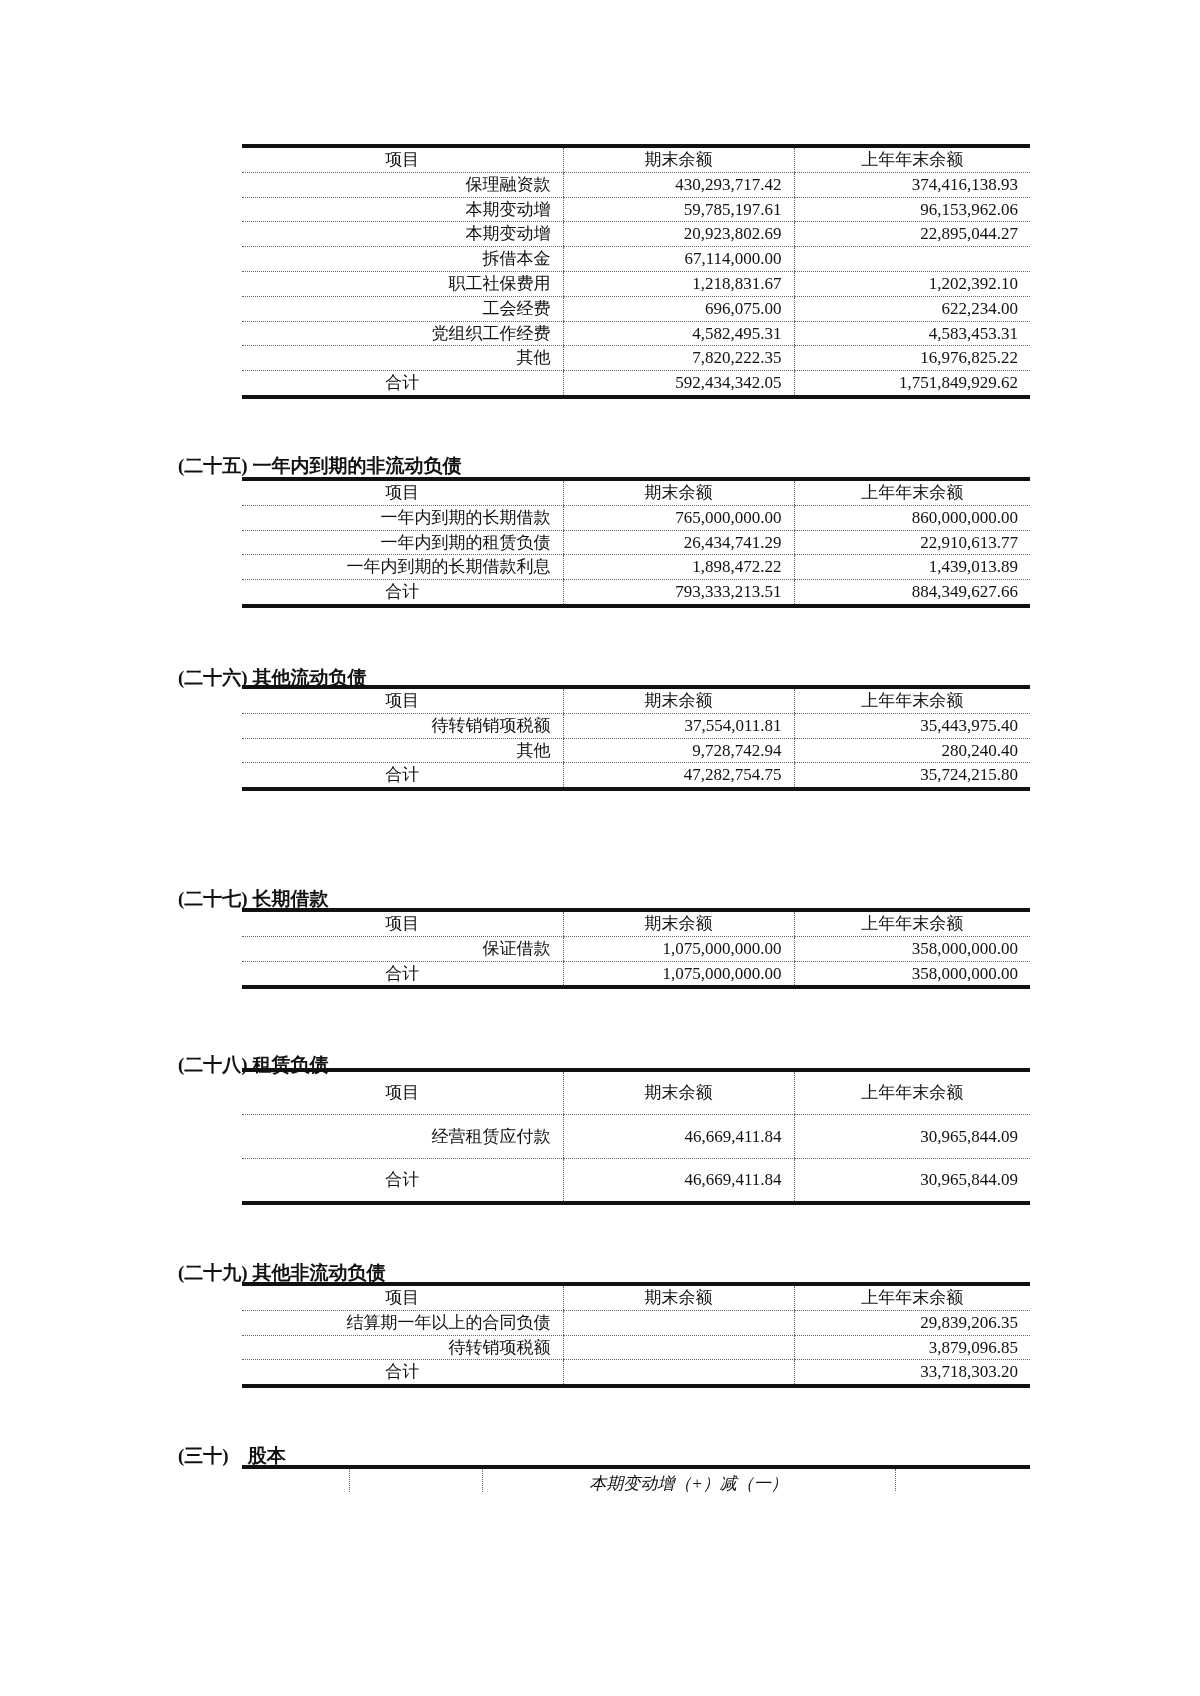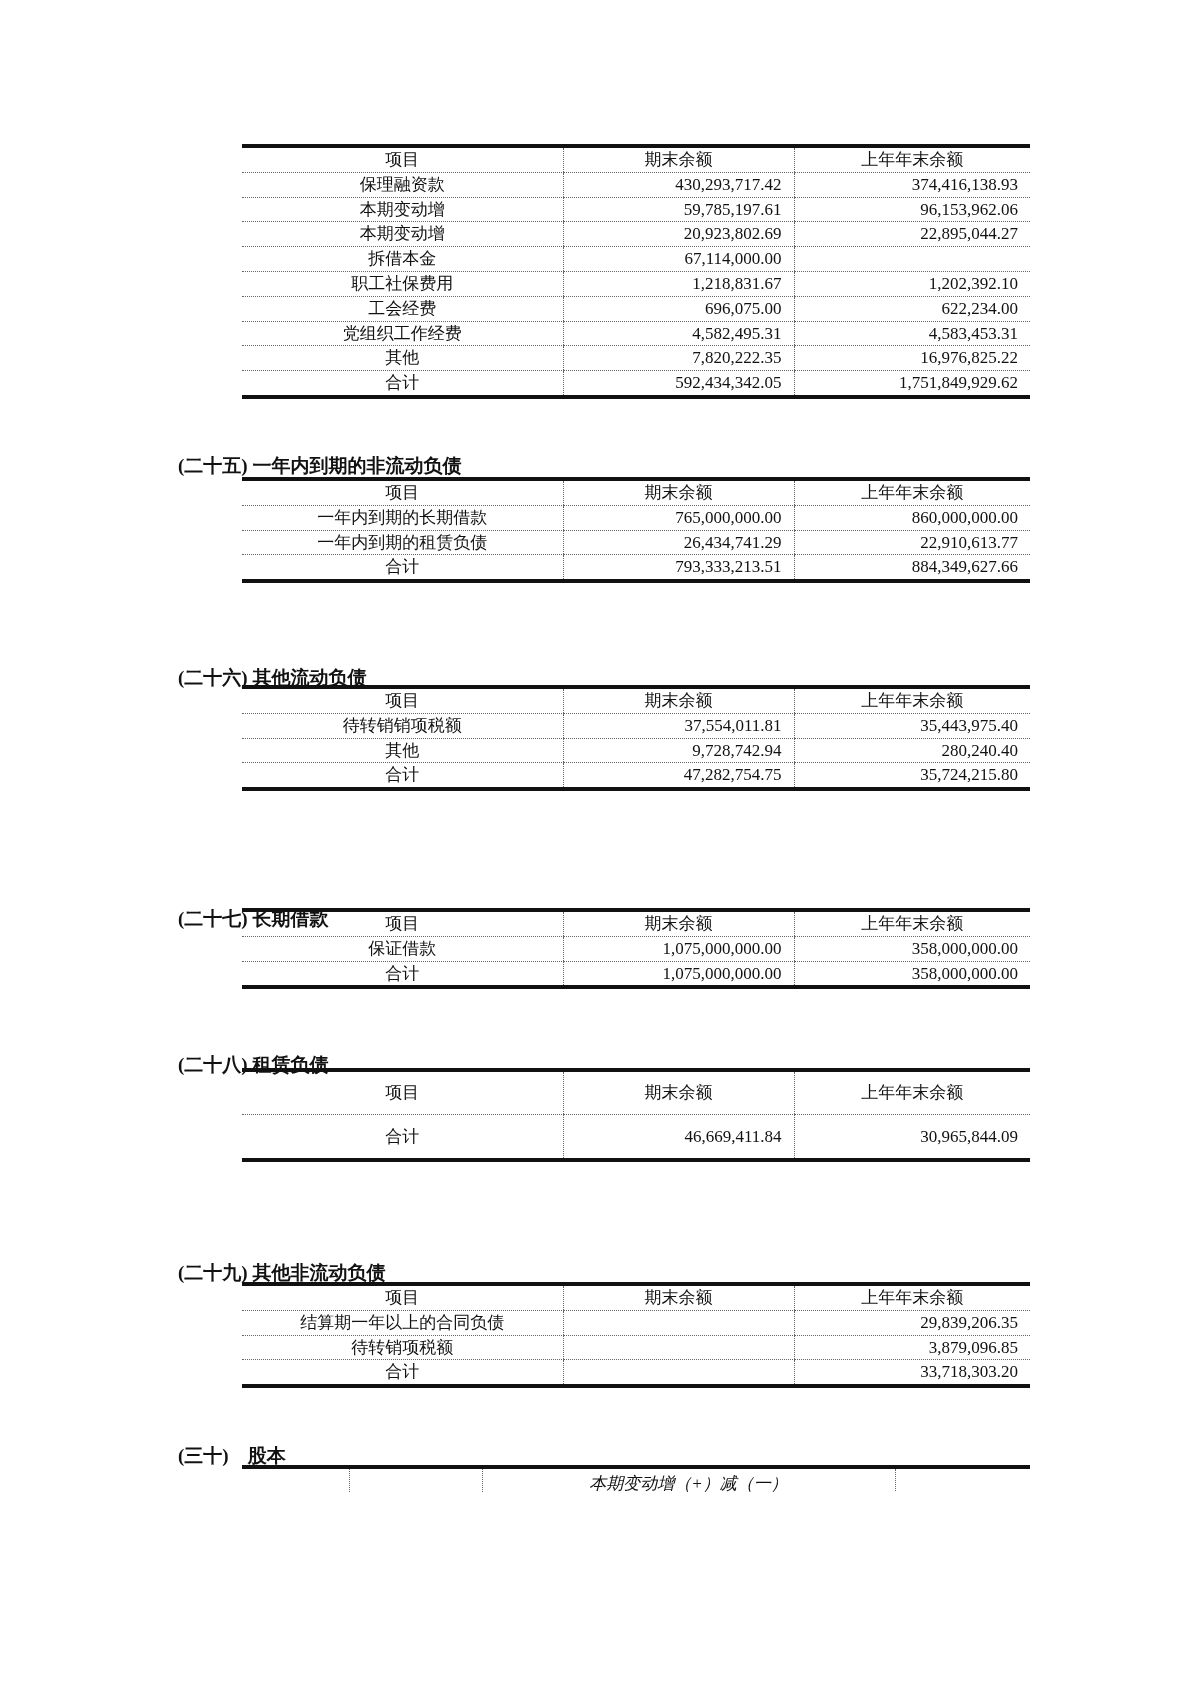--- a/index.html
+++ b/index.html
@@ -19,21 +19,21 @@
     font-size:17px; color:#111;
   }
   table.fin td {
     height:23.8px; line-height:1.05; vertical-align:middle;
     border-bottom:1px dotted #666; border-left:1px dotted #666;
     padding:0 12px; overflow:hidden;
   }
   table.fin td:first-child { border-left:none; }
   table.fin tr:last-child td { border-bottom:none; }
   .ctr { text-align:center; }
-  .lft { text-align:center; }
+  .lft { text-align:right; }
   .rgt { text-align:right;margin-top:29px; }
   table.tall td { height:42.3px; }
   
   table.cap td {
     text-align:center; white-space:pre-line; border-bottom:none;
     padding:0 4px;
   }
   table.cap td.grp { border-bottom:1px dotted #666; height:30px;font-style:italic; }
   table.cap tr.sub td { height:43px; }
 </style>
@@ -119,20 +119,25 @@
       <td class="lft">一年内到期的长期借款</td>
       <td class="rgt">765,000,000.00</td>
       <td class="rgt">860,000,000.00</td>
     </tr>
     <tr>
       <td class="lft">一年内到期的租赁负债</td>
       <td class="rgt">26,434,741.29</td>
       <td class="rgt">22,910,613.77</td>
     </tr>
     <tr>
+      <td class="lft">一年内到期的长期借款利息</td>
+      <td class="rgt">1,898,472.22</td>
+      <td class="rgt">1,439,013.89</td>
+    </tr>
+    <tr>
       <td class="ctr">合计</td>
       <td class="rgt">793,333,213.51</td>
       <td class="rgt">884,349,627.66</td>
     </tr>
   </tbody>
     </table>
 
   <div class="heading" style="top:667px">(二十六) 其他流动负债</div>
   <table class="fin" style="top:685px">
     <colgroup>
@@ -157,21 +162,21 @@
       <td class="rgt">280,240.40</td>
     </tr>
     <tr>
       <td class="ctr">合计</td>
       <td class="rgt">47,282,754.75</td>
       <td class="rgt">35,724,215.80</td>
     </tr>
   </tbody>
     </table>
 
-  <div class="heading" style="top:908px">(二十七) 长期借款</div>
+  <div class="heading" style="top:888px">(二十七) 长期借款</div>
   <table class="fin" style="top:908px">
     <colgroup>
         <col style="width:321px">
         <col style="width:231px">
         <col style="width:236px">
       </colgroup>
     <tbody>
         <tr>
       <td class="ctr">项目</td>
       <td class="ctr">期末余额</td>
@@ -195,20 +200,25 @@
     <colgroup>
         <col style="width:321px">
         <col style="width:231px">
         <col style="width:236px">
       </colgroup>
     <tbody>
         <tr>
       <td class="ctr">项目</td>
       <td class="ctr">期末余额</td>
       <td class="ctr">上年年末余额</td>
+    </tr>
+    <tr>
+      <td class="lft">经营租赁应付款</td>
+      <td class="rgt">46,669,411.84</td>
+      <td class="rgt">30,965,844.09</td>
     </tr>
     <tr>
       <td class="ctr">合计</td>
       <td class="rgt">46,669,411.84</td>
       <td class="rgt">30,965,844.09</td>
     </tr>
   </tbody>
     </table>
 
   <div class="heading" style="top:1262px">(二十九) 其他非流动负债</div>

